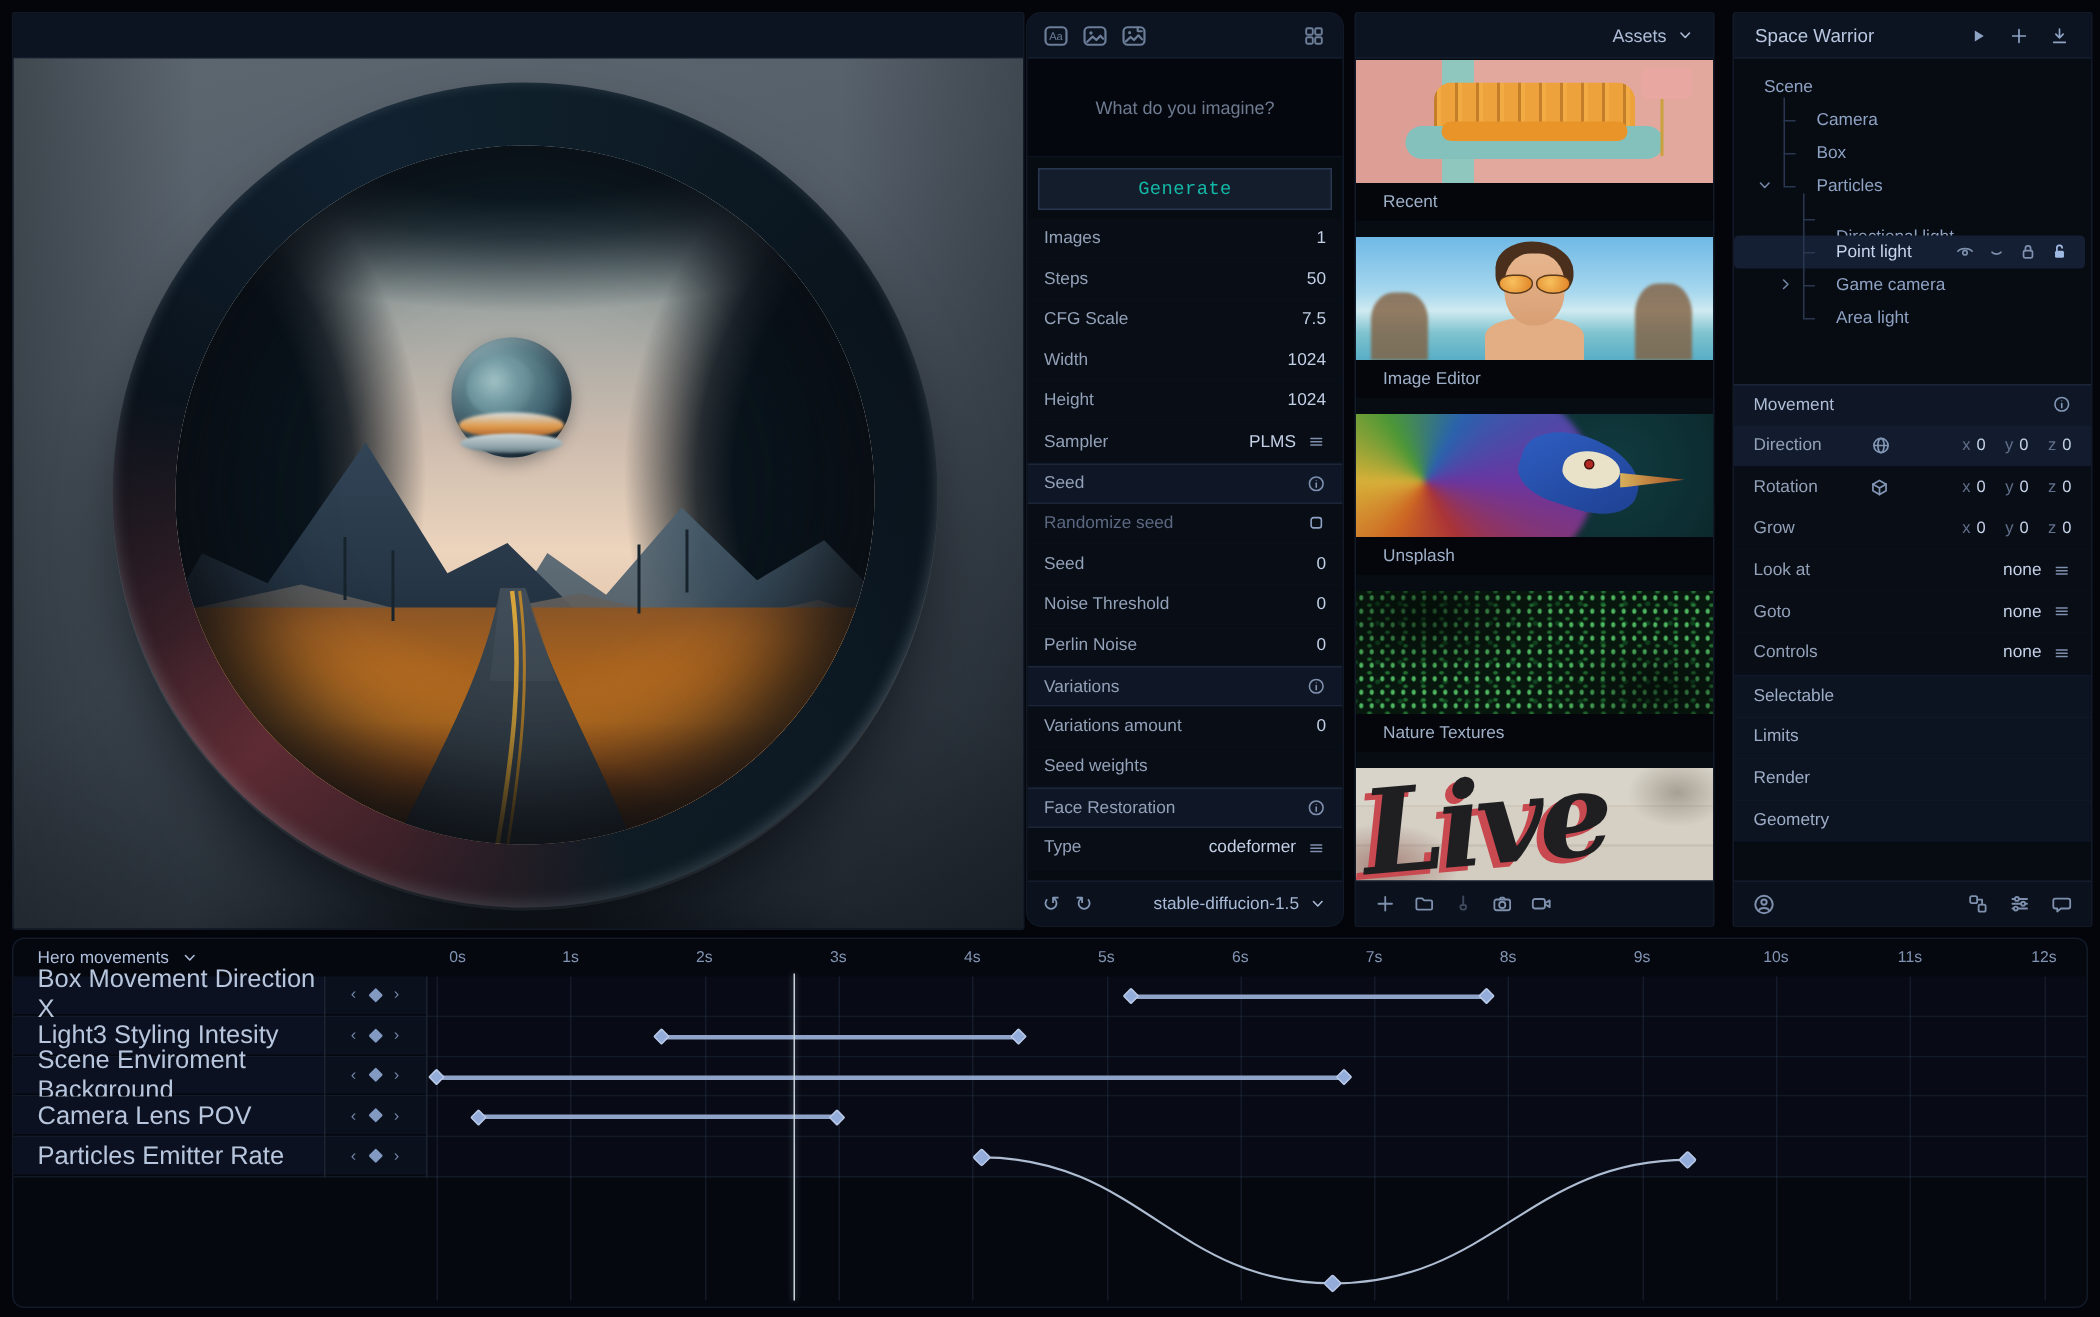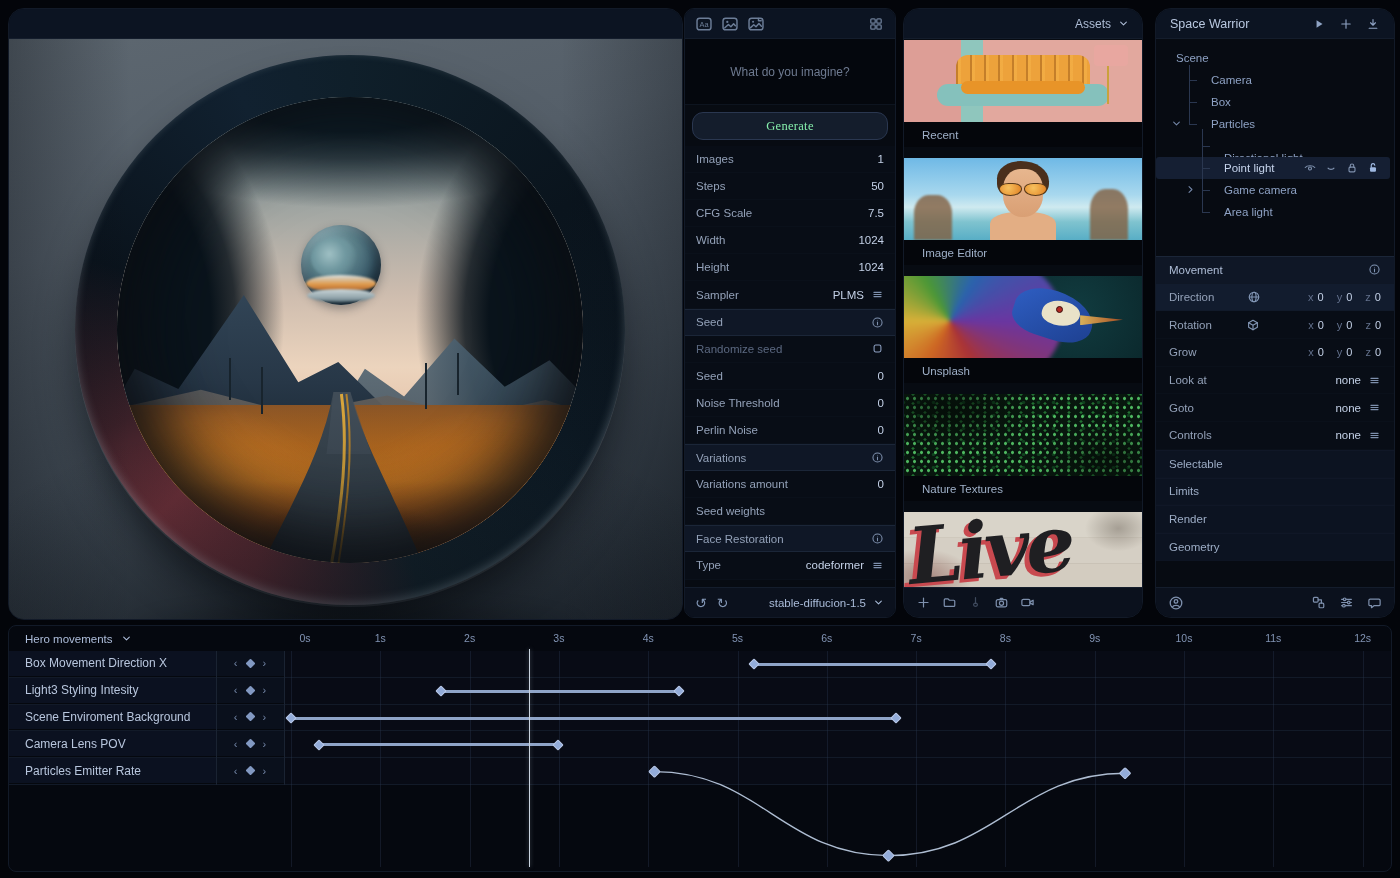--- a/index.html
+++ b/index.html
@@ -3,21 +3,21 @@
 <meta charset="utf-8">
 <style>
   :root{
     --bg:#03050a; --panel:#070b12; --panel2:#0b1220; --line:#16202f;
     --row:#080d16; --rowhi:#0f1726; --sel:#151f33;
     --txt:#93a1b8; --txt-dim:#5b6880; --txt-bri:#c3d0e6; --accent:#8fa9d6;
   }
   *{box-sizing:border-box;margin:0;padding:0}
   html,body{width:1400px;height:878px;overflow:hidden}
   body{background:var(--bg);font-family:"Liberation Sans",sans-serif;color:var(--txt);position:relative}
-  .panel{position:absolute;background:var(--panel);border:1px solid #121a28;border-radius:16px;overflow:hidden}
+  .panel{position:absolute;background:var(--panel);border:1px solid #121a28;border-radius:2px;overflow:hidden}
   .phead{height:30px;background:#0c1422;border-bottom:1px solid #141d2c;display:flex;align-items:center;position:relative}
   svg.ic{display:block}
 
   
   #viewport{left:8px;top:8px;width:675px;height:612px}
   #vp-canvas{position:absolute;top:30px;left:0;right:0;bottom:0;
     background:linear-gradient(165deg,#5d6770 0%,#555f69 30%,#414b55 62%,#2b343d 88%,#222a33 100%);overflow:hidden}
   #vp-canvas .vgn{position:absolute;inset:0;background:
     radial-gradient(130% 100% at 50% 118%, rgba(6,10,15,.6), transparent 55%),
     linear-gradient(90deg, rgba(8,12,18,.35), transparent 18%, transparent 82%, rgba(8,12,18,.3));}
@@ -60,22 +60,22 @@
   .scene .svgn{position:absolute;inset:0;border-radius:50%;
     box-shadow:inset 0 0 70px 24px rgba(8,13,19,.85), inset 0 -26px 60px rgba(26,18,14,.45)}
 
   
   #genpanel{left:684px;top:8px;width:212px;height:610px;border-radius:10px}
   #genpanel .phead{justify-content:flex-end;gap:8px;padding:0 10px}
   #genpanel .phead .spacer{flex:1}
   .tool-ic{width:18px;height:18px;color:#6c7d97;display:flex;align-items:center;justify-content:center}
   #prompt{height:66px;background:#04070d;display:flex;align-items:center;justify-content:center;border-bottom:1px solid #0d141f}
   #prompt .ph{font-size:12px;color:#6e7a90}
-  #gen-btn{display:block;margin:7px 7px 6px;height:28px;width:calc(100% - 14px);border-radius:11px;background:#141d2c;
-    border:1px solid #2a3750;color:#86efac;font-size:12.5px;font-family:Liberation Serif, serif;letter-spacing:.3px;cursor:pointer}
+  #gen-btn{display:block;margin:7px 7px 6px;height:28px;width:calc(100% - 14px);border-radius:0;background:#141d2c;
+    border:1px solid #2a3750;color:#14b8a6;font-size:12.5px;font-family:Liberation Mono, monospace;letter-spacing:.3px;cursor:pointer}
   .prow{height:27.1px;display:flex;align-items:center;padding:0 11px;background:var(--row);border-bottom:1px solid #10182455;font-size:11.5px}
   .prow .lab{color:var(--txt)}
   .prow.dim .lab{color:var(--txt-dim)}
   .prow.group{background:var(--rowhi);border-top:1px solid #1b2638;border-bottom:1px solid #1b2638}
   .prow .val{margin-left:auto;color:var(--txt-bri);display:flex;align-items:center;gap:7px}
   #gen-foot{position:absolute;left:0;right:0;bottom:0;height:30px;background:#0b111d;border-top:1px solid #141d2c;
     display:flex;align-items:center;padding:0 10px;gap:10px}
   .uglyph{font-family:"DejaVu Sans",sans-serif;font-size:14px;color:#8296b5;line-height:1;cursor:pointer}
   #model-sel{margin-left:auto;display:flex;align-items:center;gap:6px;color:#a9bbd8;font-size:11.5px;cursor:pointer}
 
@@ -152,21 +152,21 @@
     display:flex;align-items:center;padding:0 12px;gap:13px;color:#7e90ad}
   #scene-foot .fr{margin-left:auto;display:flex;gap:13px}
 
   
   #timeline{left:8px;top:625px;width:1384px;height:247px;border-radius:8px;background:#05080f}
   #tl-head{position:absolute;left:0;top:0;height:25px;right:0;display:flex;align-items:center}
   #tl-group{display:flex;align-items:center;gap:7px;padding-left:16px;font-size:11.5px;color:#aebedb;cursor:pointer}
   .tick-label{position:absolute;top:6px;font-size:10.5px;color:#8294b4;transform:translateX(-50%)}
   .tl-row{position:absolute;left:0;height:26.8px;border-bottom:1px solid #121a28}
   .tl-name{position:absolute;left:0;width:207px;height:100%;display:flex;align-items:center;padding-left:16px;
-    font-size:12px;color:#b8c6dd;background:#0b1120;border-bottom:1px solid #05080e}
+    font-size:17px;color:#b8c6dd;background:#0b1120;border-bottom:1px solid #05080e}
   .tl-ctrl{position:absolute;left:207px;width:68px;height:100%;display:flex;align-items:center;justify-content:center;gap:9px;
     background:#0a101c;border-bottom:1px solid #05080e;color:#7487a8;font-size:11px}
   .kdiam{width:7px;height:7px;background:#8299c2;transform:rotate(45deg);border-radius:1px;display:inline-block}
   .tl-band{position:absolute;left:275px;right:0;height:100%;background:rgba(13,18,30,.4)}
   .gridv{position:absolute;width:1px;top:25px;bottom:4px;background:rgba(42,55,78,.38)}
   .sepv{position:absolute;width:1px;background:#1a2332}
   .bar{position:absolute;height:3px;background:#8fa4c8;border-radius:2px}
   .bar i{position:absolute;top:50%;width:8px;height:8px;background:#93acd9;border:1px solid #b9c9e8;border-radius:1px;
     transform:translate(-50%,-50%) rotate(45deg)}
   .playhead{position:absolute;width:1.5px;top:23px;bottom:4px;background:#c9d3df;box-shadow:0 0 4px rgba(200,215,230,.5)}

